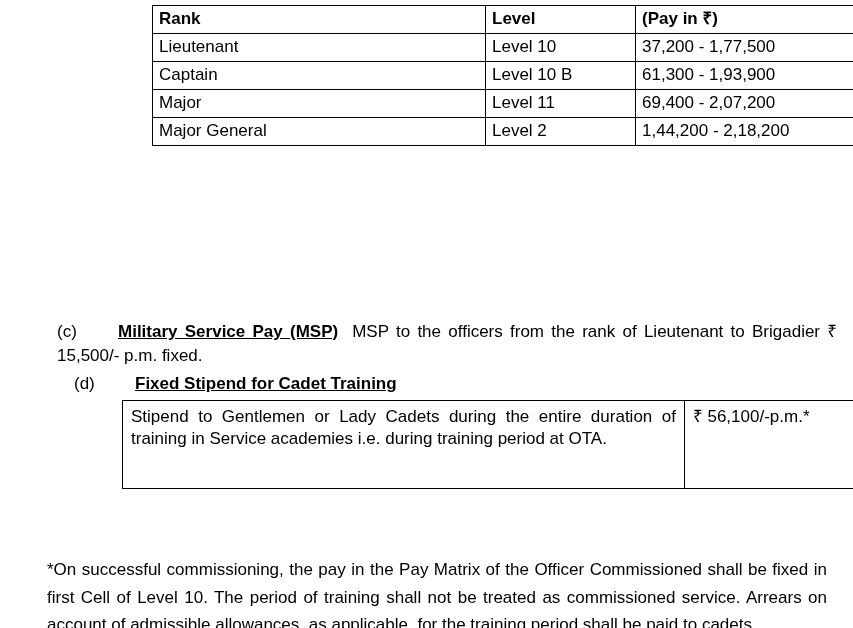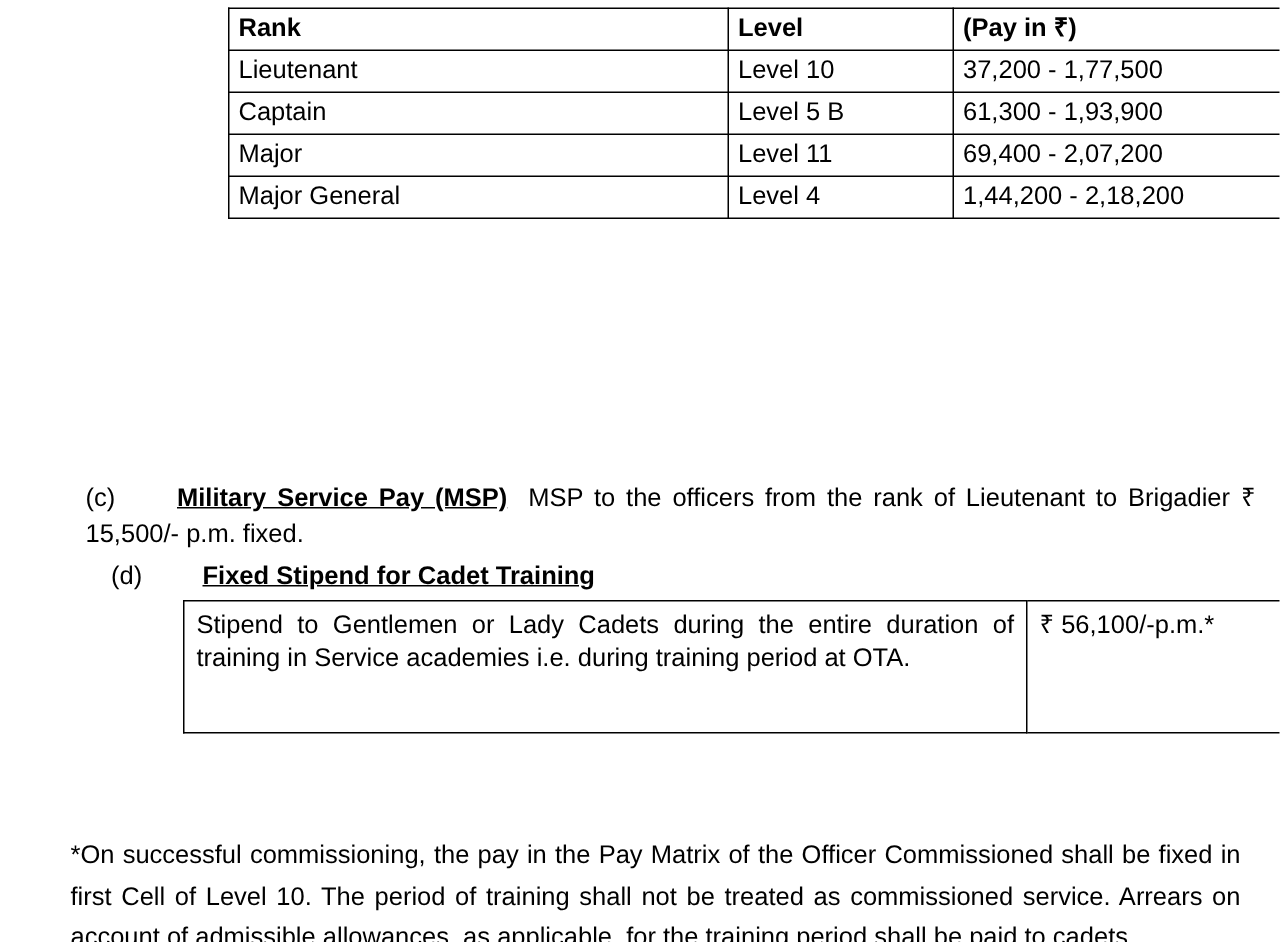--- a/index.html
+++ b/index.html
@@ -135,31 +135,31 @@
     </tr>
   </thead>
   <tbody>
     <tr class="std-row">
       <td>Lieutenant</td>
       <td>Level 10</td>
       <td>37,200 - 1,77,500</td>
     </tr>
     <tr class="std-row">
       <td>Captain</td>
-      <td>Level 5 B</td>
+      <td>Level 10 B</td>
       <td>61,300 - 1,93,900</td>
     </tr>
     <tr class="std-row">
       <td>Major</td>
       <td>Level 11</td>
       <td>69,400 - 2,07,200</td>
     </tr>
     <tr class="std-row">
       <td>Major General</td>
-      <td>Level 4</td>
+      <td>Level 2</td>
       <td>1,44,200 - 2,18,200</td>
     </tr>
   </tbody>
 </table>
 
 <p id="clause-c"><span class="marker">(c)</span><span class="hd-bold-underline">Military Service Pay (MSP)</span><span style="margin-left:14px;">MSP to the officers from the rank of Lieutenant to Brigadier ₹ 15,500/- p.m. fixed.</span></p>
 
 <p id="clause-d"><span class="marker">(d)</span><span class="hd-bold-underline">Fixed Stipend for Cadet Training</span></p>
 
 <table id="stipend-table">

